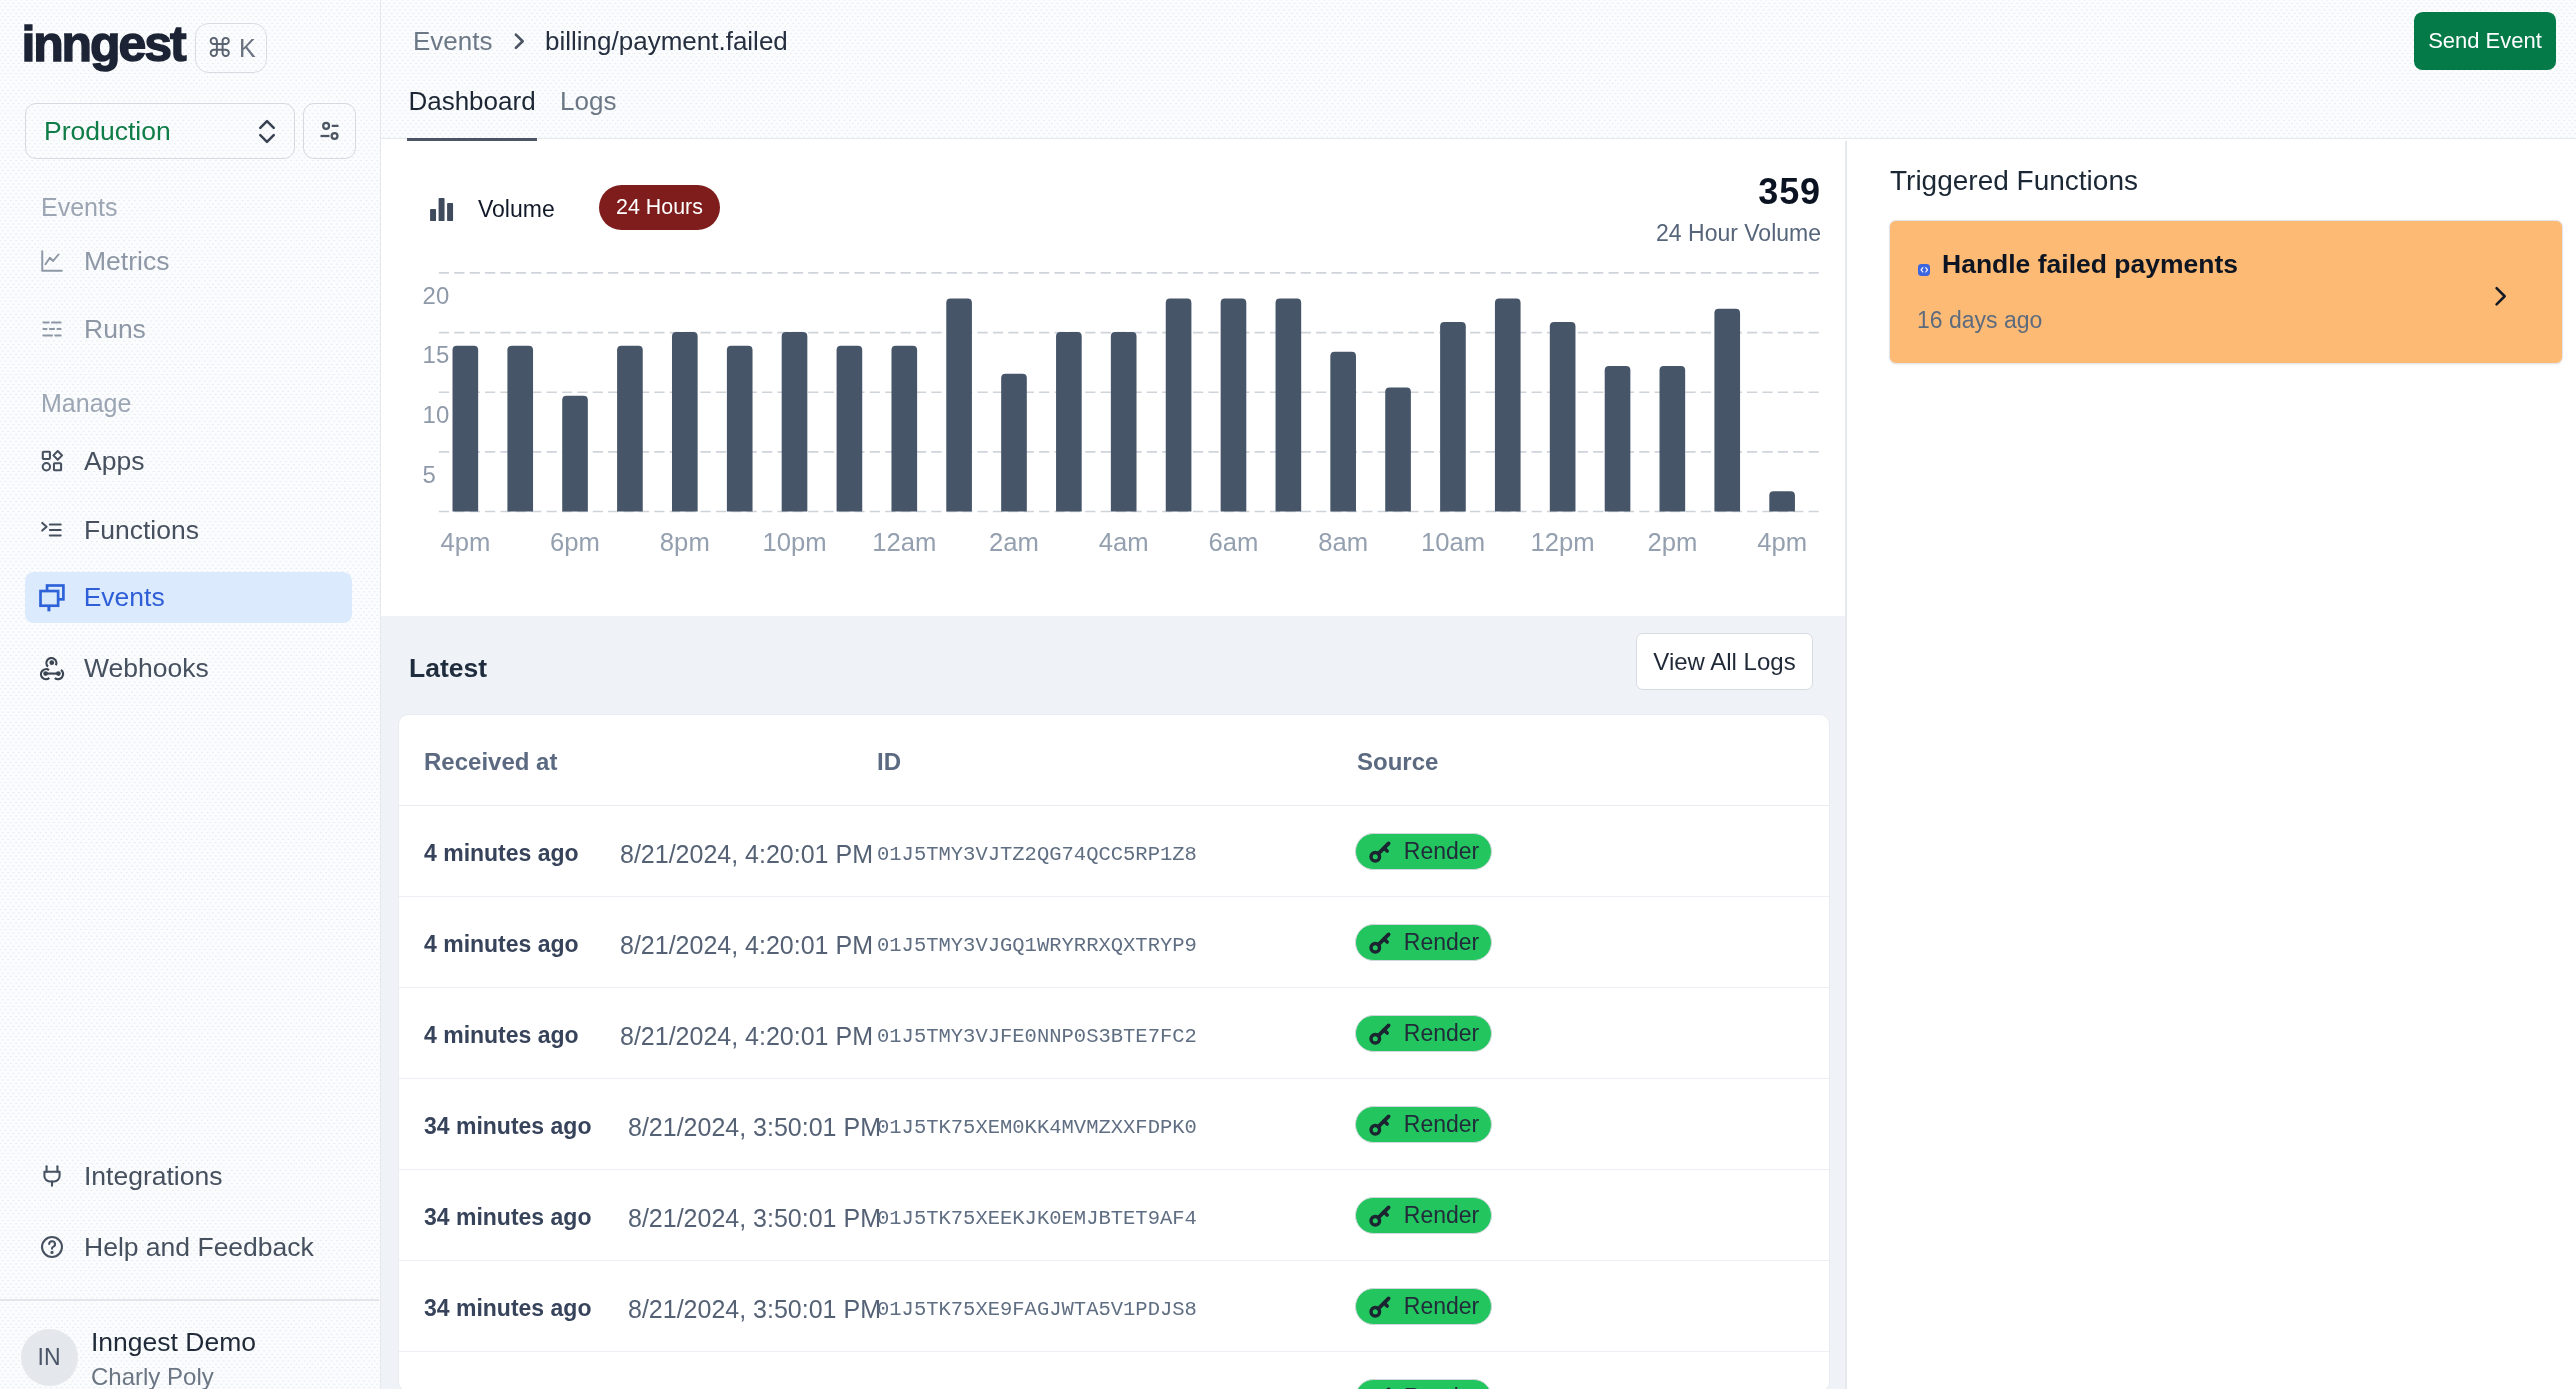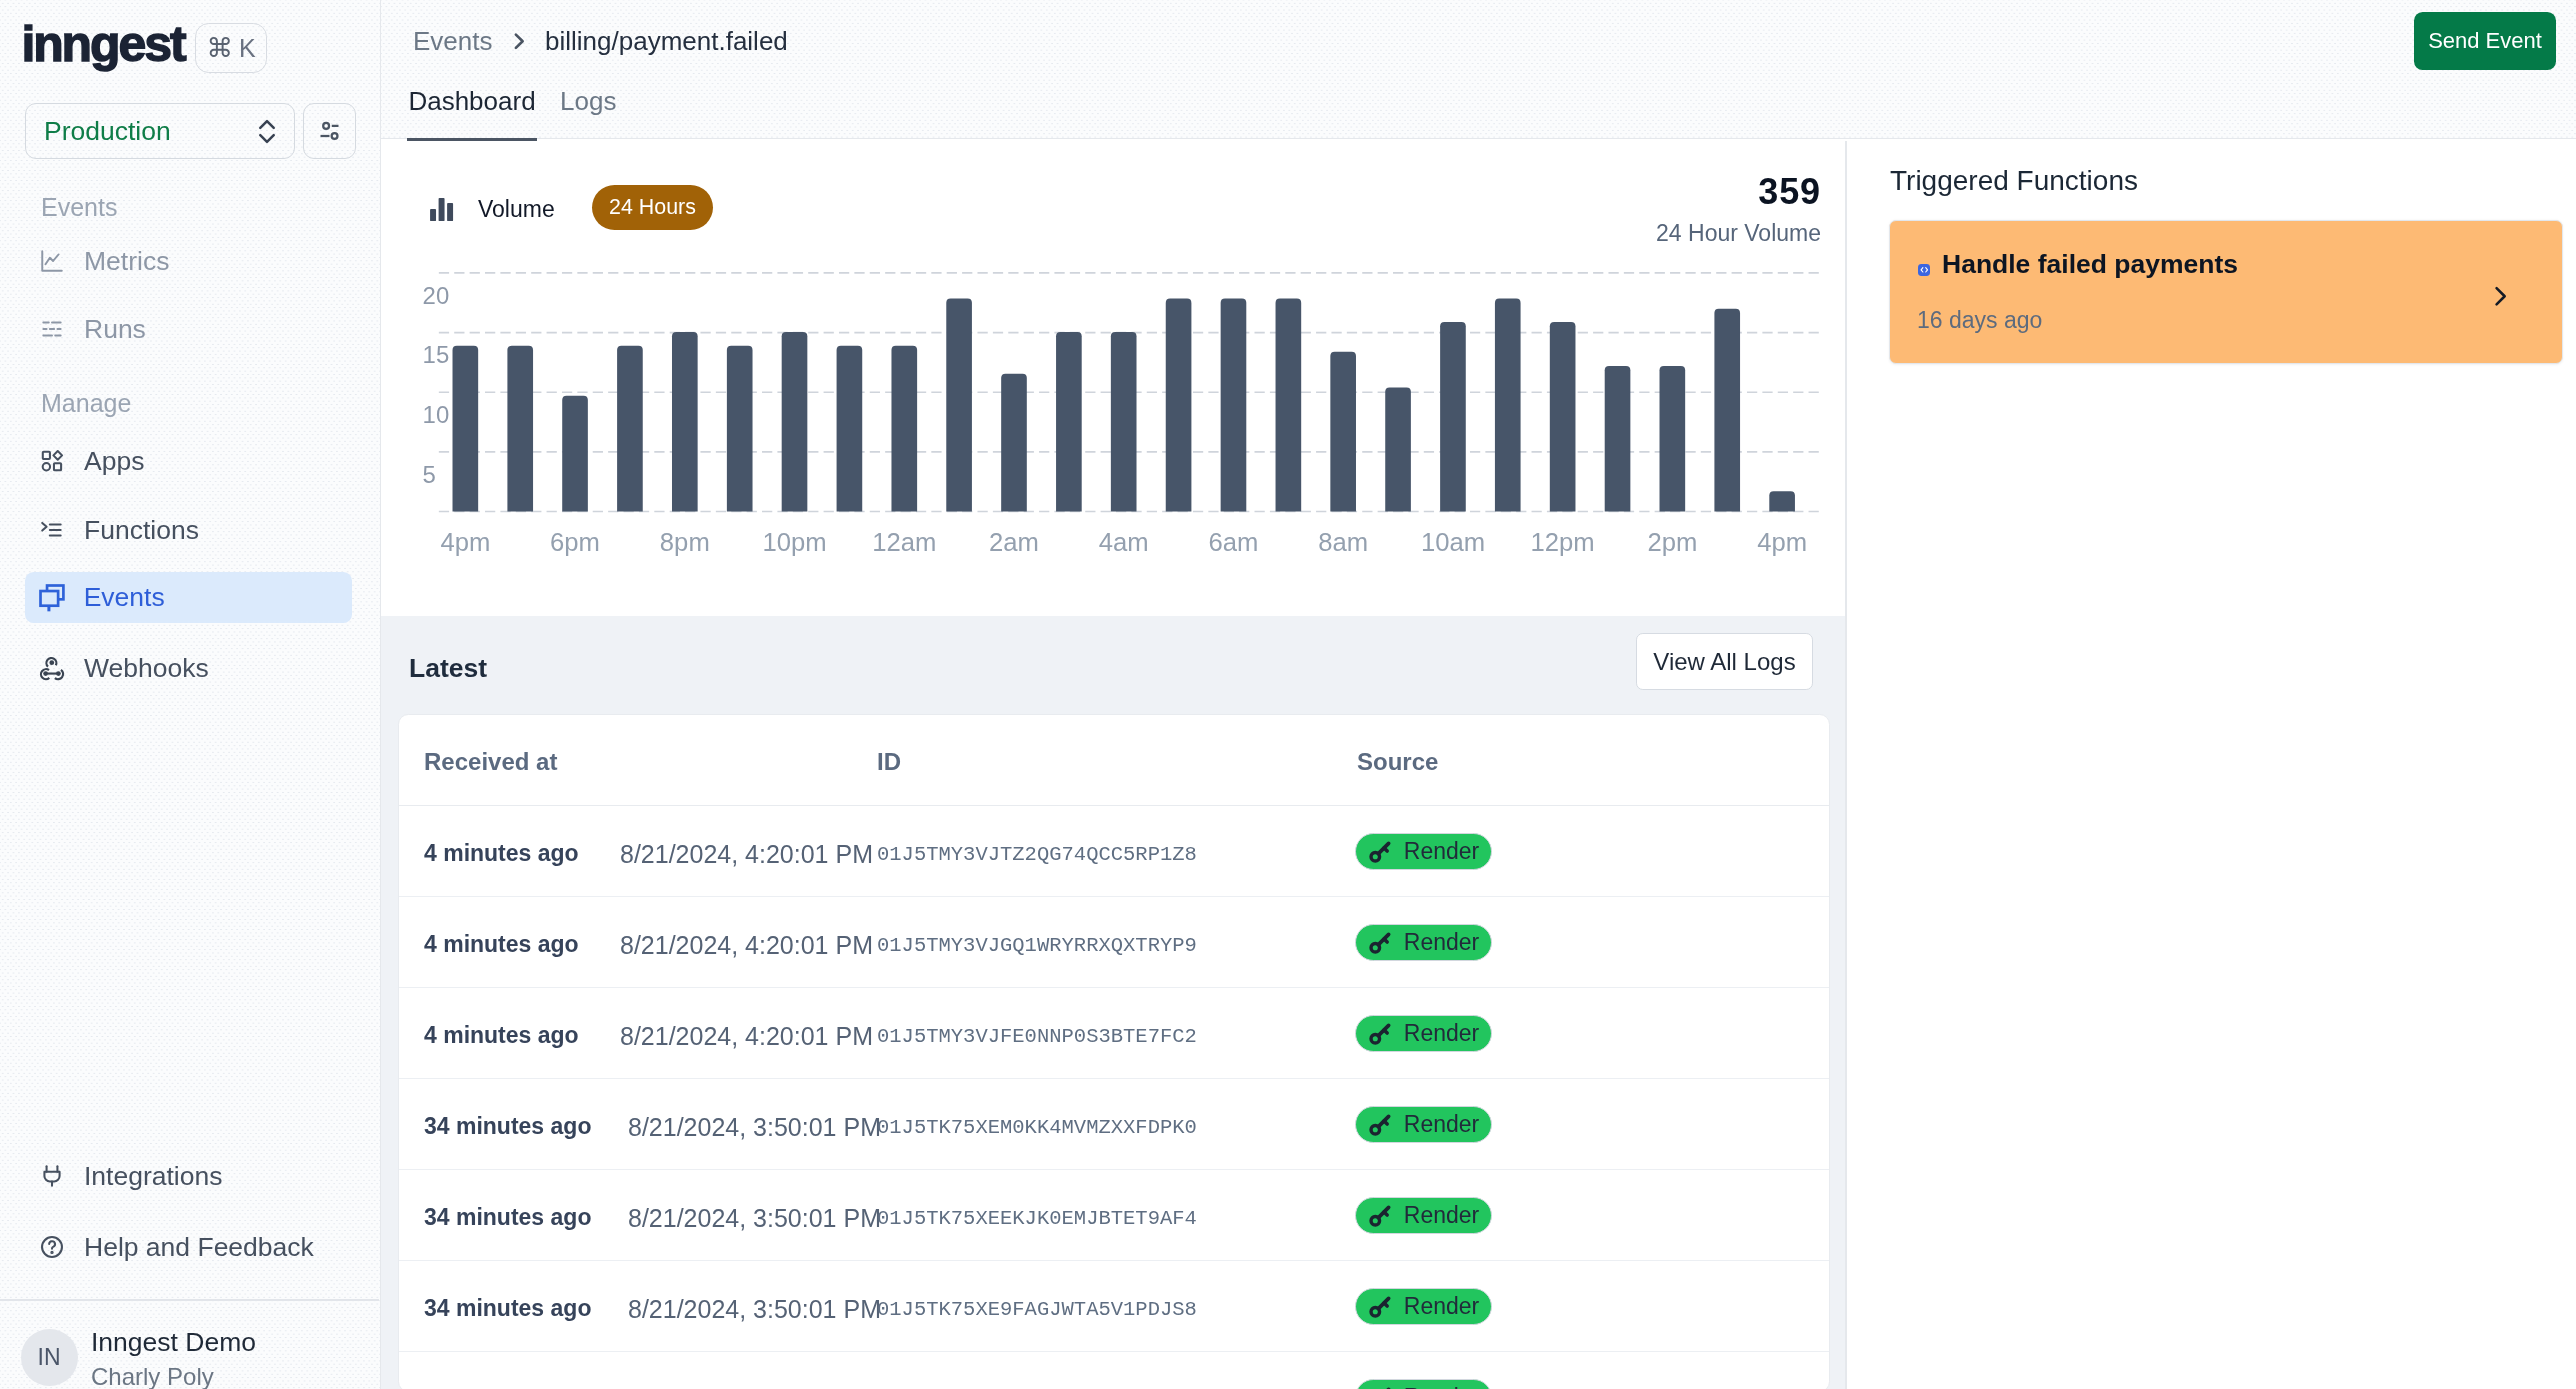--- a/index.html
+++ b/index.html
@@ -48,21 +48,21 @@
 #sendbtn { left:2033px; top:12px; width:142px; height:58px; background:#047a48; border-radius:8.6px; color:#fff; font-size:22px; display:flex; align-items:center; justify-content:center; }
 
 
 #main { left:381px; top:141px; width:1464px; height:1249px; background:#fff; }
 #rightpanel { left:1847px; top:141px; width:729px; height:1249px; background:#fff; }
 #vdivider { left:1845px; top:141px; width:1.7px; height:1249px; background:#e5e8ec; }
 
 
 #chart-head-icon { left:49px; top:57px; }
 #chart-title { left:97px; top:55px; font-size:23px; font-weight:500; color:#111827; }
-#pill24 { left:211px; top:44px; width:121px; height:45px; background:#a16207; border-radius:23px; color:#fff; font-size:21.4px; display:flex; align-items:center; justify-content:center; }
+#pill24 { left:218px; top:44px; width:121px; height:45px; background:#7f1d1d; border-radius:23px; color:#fff; font-size:21.4px; display:flex; align-items:center; justify-content:center; }
 #v359 { left:1098px; top:30px; width:342px; text-align:right; font-size:36px; font-weight:700; color:#0b1322; letter-spacing:0.9px; }
 #v24h { left:1098px; top:79px; width:342px; text-align:right; font-size:23px; color:#56657a; }
 
 
 #latest { left:0px; top:475px; width:1466px; height:774px; background:#eff2f6; }
 #latest-title { left:28px; top:37px; font-size:26.5px; font-weight:700; color:#1f2c3d; }
 #viewlogs { left:1255px; top:17px; width:177px; height:57px; background:#fff; border:1.7px solid #d6dbe2; border-radius:6.8px; color:#1f2937; font-size:24px; display:flex; align-items:center; justify-content:center; }
 #tablecard { left:17px; top:98px; width:1432px; height:678px; background:#fff; border-radius:10.3px; border:0.9px solid #e8ebef; overflow:hidden; }
 .thead { position:relative; height:91px; border-bottom:1.7px solid #e8ebef; }
 .thead span { position:absolute; top:33px; font-size:24px; font-weight:700; color:#5b6a80; }

